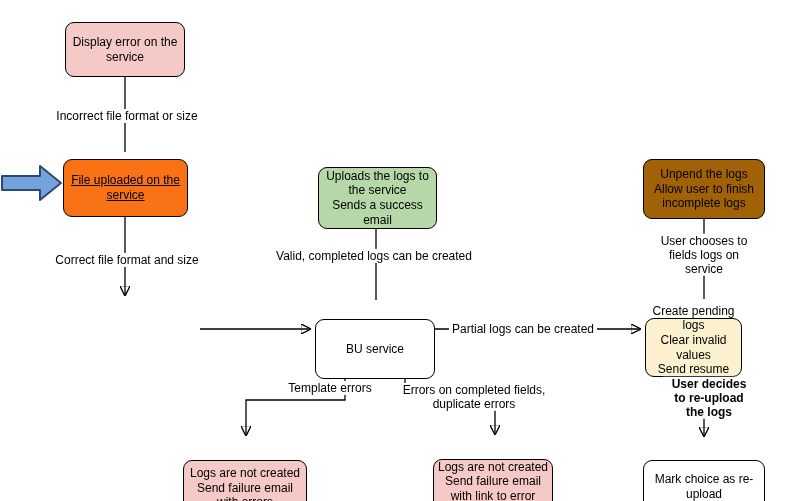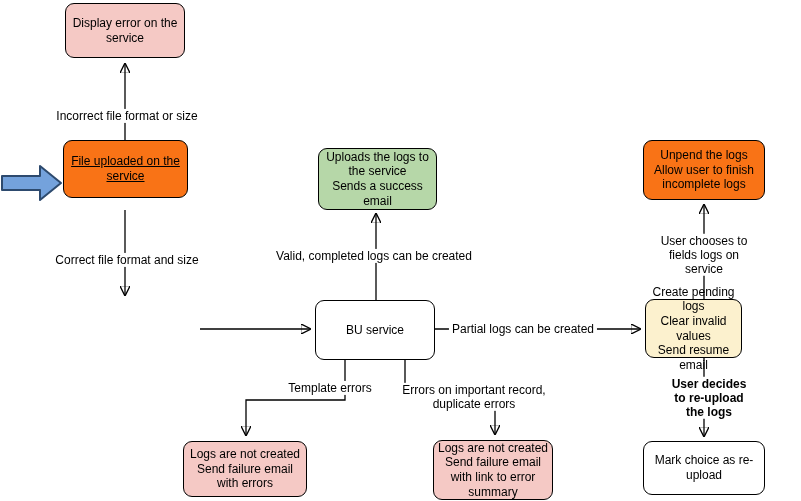--- a/index.html
+++ b/index.html
@@ -7,21 +7,21 @@
     position:relative; width:801px; height:501px; background:#ffffff;
     font-family:"Liberation Sans", sans-serif; overflow:hidden;
   }
   .wires { position:absolute; left:0; top:0; }
   .wires line, .wires path { stroke:#000; stroke-width:1.3; fill:none; }
   .node {
     position:absolute; box-sizing:border-box;
     border:1.5px solid #000; border-radius:9px; background:#fff;
     display:flex; align-items:center; justify-content:center;
     text-align:center; font-size:12px; line-height:1.22;
-    white-space:pre-line; color:#000; padding:0;
+    white-space:pre-line; color:#000; padding:0;margin-top:19px;
   }
   .edge-label {
     position:absolute; transform:translate(-50%,-50%);
     background:#ffffff; font-size:12px; line-height:1.18;
     white-space:pre-line; text-align:center; padding:0 3px; color:#000;
   }
 </style>
 </head>
 <body>
 
@@ -59,21 +59,21 @@
 
   <div class="node" style="left: 318px; top: 148px; width: 119px; height: 62px; background-color: rgb(182, 215, 168);">Uploads the logs to
 the service
 Sends a success
 email</div>
 
   <div class="node" style="left: 645px; top: 299px; width: 97px; height: 59px; background-color: rgb(252, 241, 206);">Create pending logs
 Clear invalid values
 Send resume email</div>
 
-  <div class="node" style="left: 643px; top: 140px; width: 122px; height: 60px; background-color: #f97316;">Unpend the logs
+  <div class="node" style="left: 643px; top: 140px; width: 122px; height: 60px; background-color: #a16207;">Unpend the logs
 Allow user to finish
 incomplete logs</div>
 
   <div class="node" style="left: 643px; top: 441px; width: 122px; height: 54px; background-color: rgb(255, 255, 255);">Mark choice as re-
 upload</div>
 
   <div class="node" style="left: 183px; top: 441px; width: 124px; height: 56px; background-color: rgb(245, 201, 197);">Logs are not created
 Send failure email
 with errors</div>
 
@@ -85,20 +85,20 @@
   <div class="edge-label" style="left:127px; top:260px;">Correct file format and size</div>
 
   <div class="edge-label" style="left:127px; top:116px;">Incorrect file format or size</div>
 
   <div class="edge-label" style="left:374px; top:256px;">Valid, completed logs can be created</div>
 
   <div class="edge-label" style="left:523px; top:329px;">Partial logs can be created</div>
 
   <div class="edge-label" style="left:330px; top:388px;">Template errors</div>
 
-  <div class="edge-label" style="left:474px; top:397px;">Errors on important record,
+  <div class="edge-label" style="left:474px; top:397px;">Errors on completed fields,
 duplicate errors</div>
 
   <div class="edge-label" style="left:704px; top:255px;">User chooses to fields logs on service</div>
 
   <div class="edge-label" style="left:709px; top:398px;font-weight:bold;">User decides to re-upload the logs</div>
 
 </div>
 
 </body></html>

